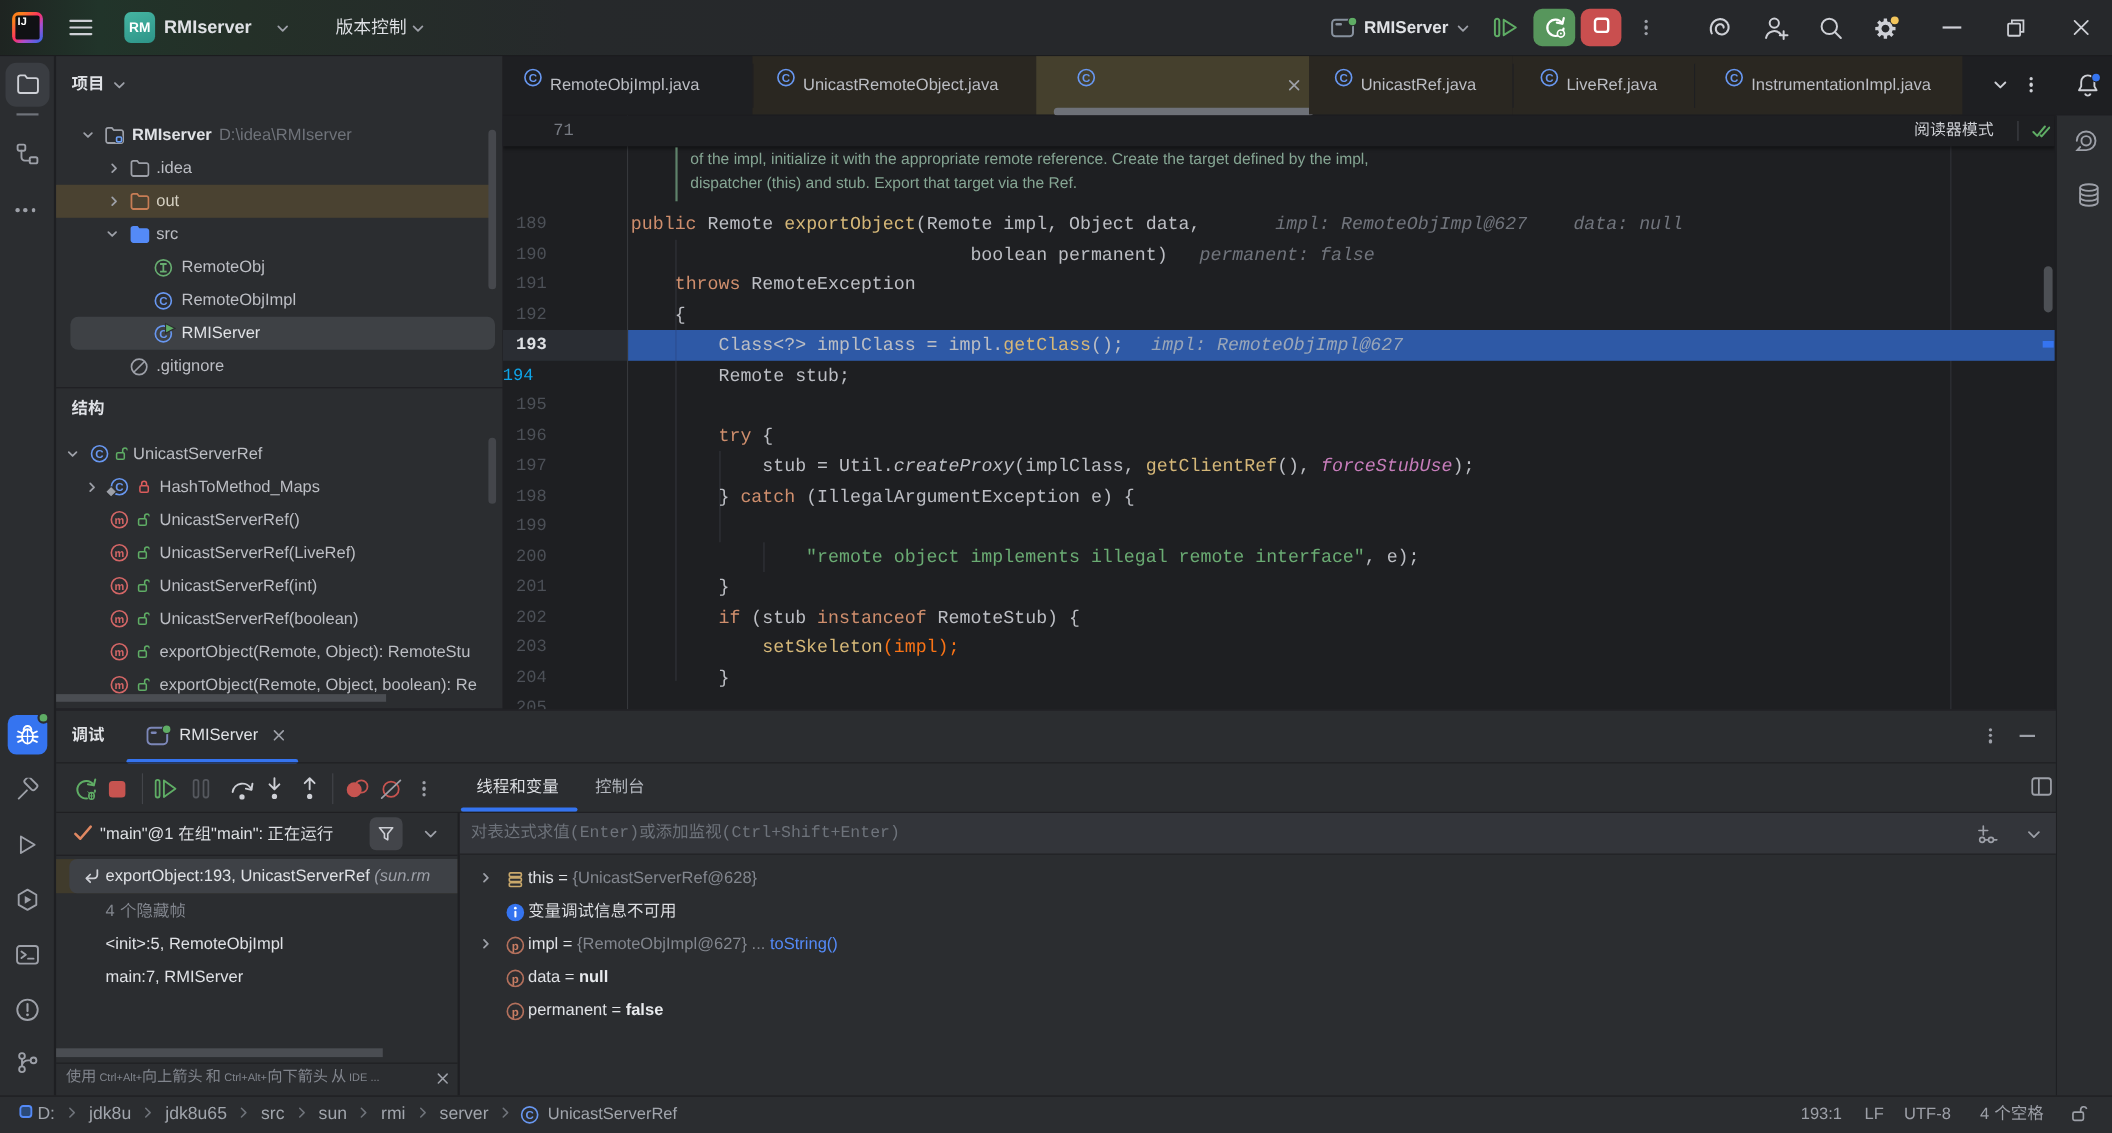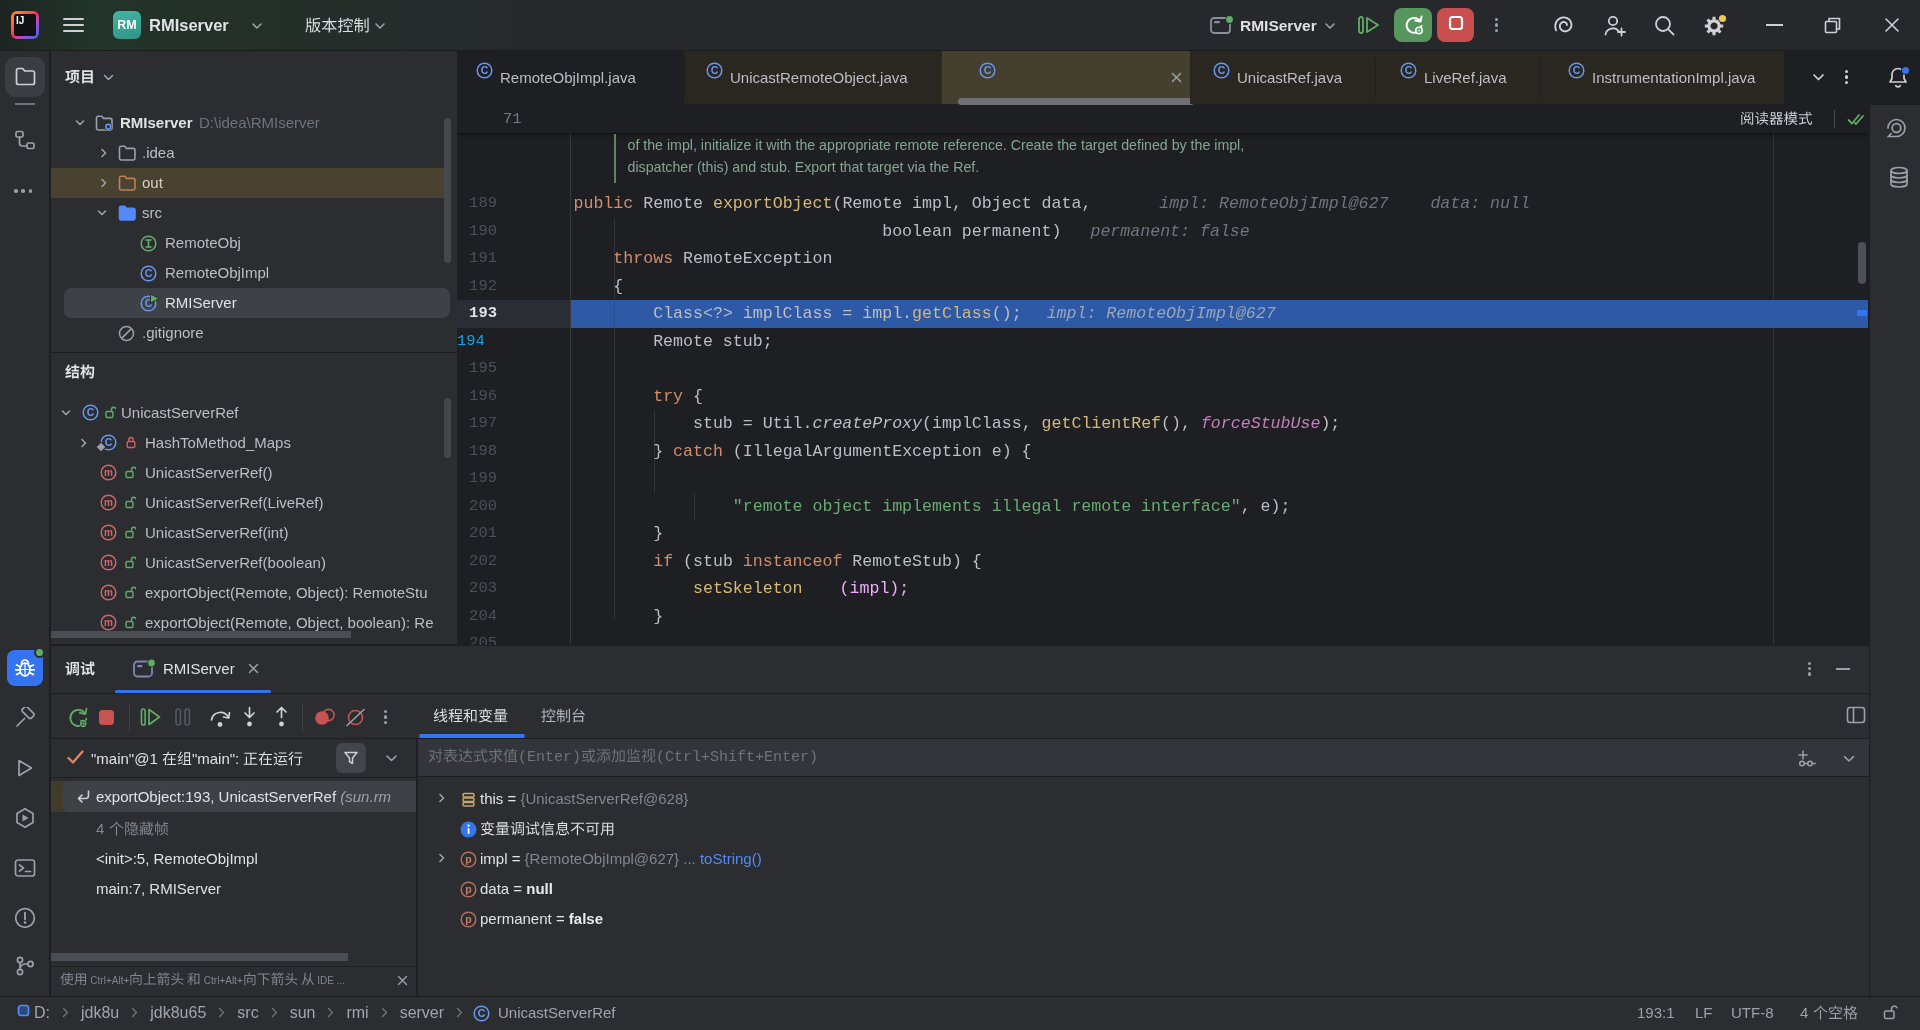--- a/index.html
+++ b/index.html
@@ -391,21 +391,21 @@
 <div class="row" style="left:116.5px;top:140.3px;height:27.5px;font-family:'Liberation Mono',monospace;font-size:16.6px;line-height:27.5px;"><span style="color:#bcbec4;">&nbsp;&nbsp;&nbsp;&nbsp;</span><span style="color:#cf8e6d;">throws </span><span style="color:#bcbec4;">RemoteException</span></div>
 <div class="row" style="left:116.5px;top:167.8px;height:27.5px;font-family:'Liberation Mono',monospace;font-size:16.6px;line-height:27.5px;"><span style="color:#bcbec4;">&nbsp;&nbsp;&nbsp;&nbsp;{</span></div>
 <div class="row" style="left:116.5px;top:195.3px;height:27.5px;font-family:'Liberation Mono',monospace;font-size:16.6px;line-height:27.5px;"><span style="color:#bcbec4;">&nbsp;&nbsp;&nbsp;&nbsp;&nbsp;&nbsp;&nbsp;&nbsp;</span><span style="color:#bcbec4;">Class&lt;?&gt; implClass = impl.</span><span style="color:#d5b778;">getClass</span><span style="color:#bcbec4;">();</span><span style="display:inline-block;width:25px;"></span><span style="color:#9aa6b8;font-style:italic;">impl: RemoteObjImpl@627</span></div>
 <div class="row" style="left:116.5px;top:222.8px;height:27.5px;font-family:'Liberation Mono',monospace;font-size:16.6px;line-height:27.5px;"><span style="color:#bcbec4;">&nbsp;&nbsp;&nbsp;&nbsp;&nbsp;&nbsp;&nbsp;&nbsp;Remote stub;</span></div>
 <div class="row" style="left:116.5px;top:277.8px;height:27.5px;font-family:'Liberation Mono',monospace;font-size:16.6px;line-height:27.5px;"><span style="color:#bcbec4;">&nbsp;&nbsp;&nbsp;&nbsp;&nbsp;&nbsp;&nbsp;&nbsp;</span><span style="color:#cf8e6d;">try </span><span style="color:#bcbec4;">{</span></div>
 <div class="row" style="left:116.5px;top:305.3px;height:27.5px;font-family:'Liberation Mono',monospace;font-size:16.6px;line-height:27.5px;"><span style="color:#bcbec4;">&nbsp;&nbsp;&nbsp;&nbsp;&nbsp;&nbsp;&nbsp;&nbsp;&nbsp;&nbsp;&nbsp;&nbsp;stub = Util.</span><span style="color:#bcbec4;font-style:italic;">createProxy</span><span style="color:#bcbec4;">(implClass, </span><span style="color:#d5b778;">getClientRef</span><span style="color:#bcbec4;">(), </span><span style="color:#c77dbb;font-style:italic;">forceStubUse</span><span style="color:#bcbec4;">);</span></div>
 <div class="row" style="left:116.5px;top:332.8px;height:27.5px;font-family:'Liberation Mono',monospace;font-size:16.6px;line-height:27.5px;"><span style="color:#bcbec4;">&nbsp;&nbsp;&nbsp;&nbsp;&nbsp;&nbsp;&nbsp;&nbsp;} </span><span style="color:#cf8e6d;">catch </span><span style="color:#bcbec4;">(IllegalArgumentException e) {</span></div>
 <div class="row" style="left:116.5px;top:387.8px;height:27.5px;font-family:'Liberation Mono',monospace;font-size:16.6px;line-height:27.5px;"><span style="color:#bcbec4;">&nbsp;&nbsp;&nbsp;&nbsp;&nbsp;&nbsp;&nbsp;&nbsp;&nbsp;&nbsp;&nbsp;&nbsp;&nbsp;&nbsp;&nbsp;&nbsp;</span><span style="color:#6aab73;">"remote object implements illegal remote interface"</span><span style="color:#bcbec4;">, e);</span></div>
 <div class="row" style="left:116.5px;top:415.3px;height:27.5px;font-family:'Liberation Mono',monospace;font-size:16.6px;line-height:27.5px;"><span style="color:#bcbec4;">&nbsp;&nbsp;&nbsp;&nbsp;&nbsp;&nbsp;&nbsp;&nbsp;}</span></div>
 <div class="row" style="left:116.5px;top:442.8px;height:27.5px;font-family:'Liberation Mono',monospace;font-size:16.6px;line-height:27.5px;"><span style="color:#bcbec4;">&nbsp;&nbsp;&nbsp;&nbsp;&nbsp;&nbsp;&nbsp;&nbsp;</span><span style="color:#cf8e6d;">if </span><span style="color:#bcbec4;">(stub </span><span style="color:#cf8e6d;">instanceof </span><span style="color:#bcbec4;">RemoteStub) {</span></div>
-<div class="row" style="left:116.5px;top:470.3px;height:27.5px;font-family:'Liberation Mono',monospace;font-size:16.6px;line-height:27.5px;"><span style="color:#bcbec4;">&nbsp;&nbsp;&nbsp;&nbsp;&nbsp;&nbsp;&nbsp;&nbsp;&nbsp;&nbsp;&nbsp;&nbsp;</span><span style="color:#d5b778;">setSkeleton</span><span style="color:#f0abfc;padding-left:37px;">(impl);</span></div>
+<div class="row" style="left:116.5px;top:470.3px;height:27.5px;font-family:'Liberation Mono',monospace;font-size:16.6px;line-height:27.5px;"><span style="color:#bcbec4;">&nbsp;&nbsp;&nbsp;&nbsp;&nbsp;&nbsp;&nbsp;&nbsp;&nbsp;&nbsp;&nbsp;&nbsp;</span><span style="color:#d5b778;">setSkeleton</span><span style="color:#f97316;">(impl);</span></div>
 <div class="row" style="left:116.5px;top:497.8px;height:27.5px;font-family:'Liberation Mono',monospace;font-size:16.6px;line-height:27.5px;"><span style="color:#bcbec4;">&nbsp;&nbsp;&nbsp;&nbsp;&nbsp;&nbsp;&nbsp;&nbsp;}</span></div>
 </div>
 <div class="abs" style="left:1858px;top:242px;width:8px;height:42px;background:#4d5055;border-radius:4px;"></div>
 <div class="abs" style="left:1857px;top:310px;width:10px;height:6px;background:#3574f0;"></div>
 <div class="abs" style="left:1869px;top:105px;width:51px;height:891px;background:#2b2d30;border-left:1px solid #1e1f22;"></div>
 <svg class="abs" style="left:1884px;top:116px;" width="25" height="25" viewBox="0 0 25 25">
  <g fill="none" stroke="#9da0a8" stroke-width="1.7" stroke-linecap="round">
  <path d="M4 12 a8.5 8.5 0 1 1 8.5 8.5 h-8 l2.5 -2.8"></path>
  <circle cx="12.5" cy="12" r="4.3"></circle>
  </g>

